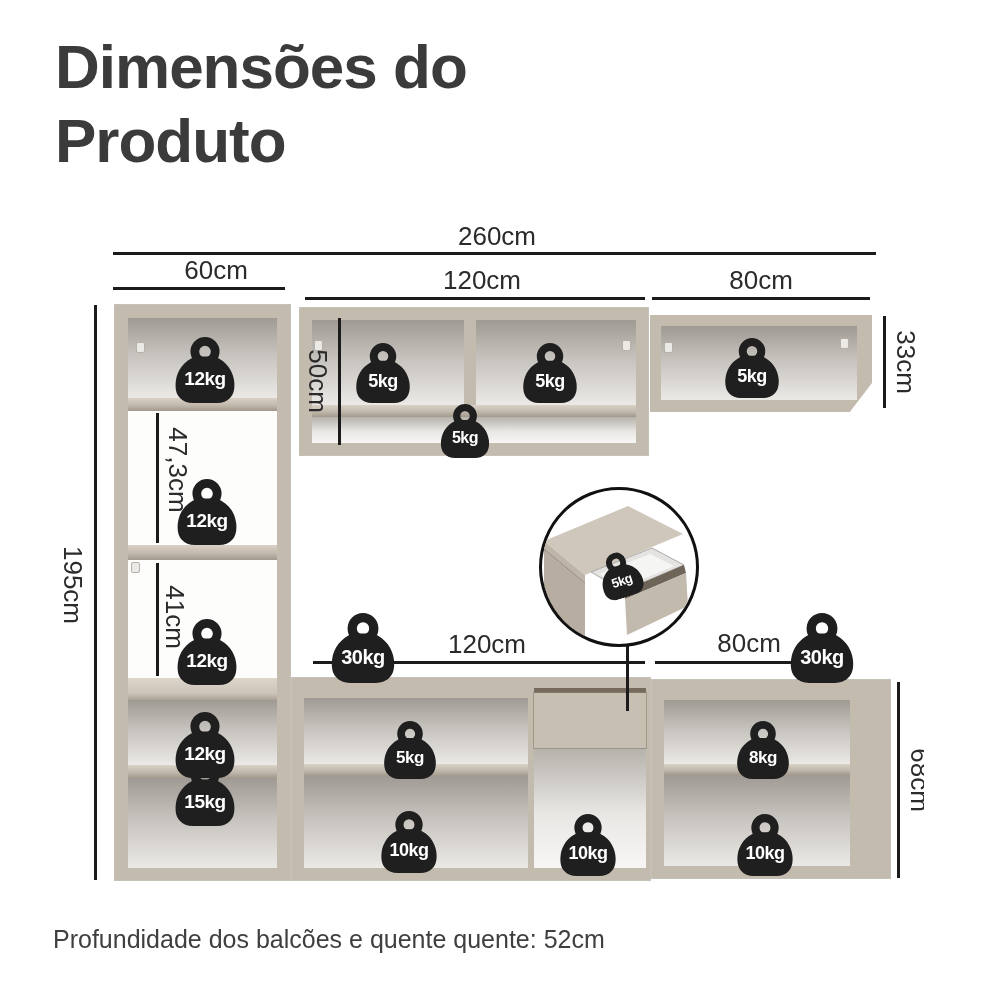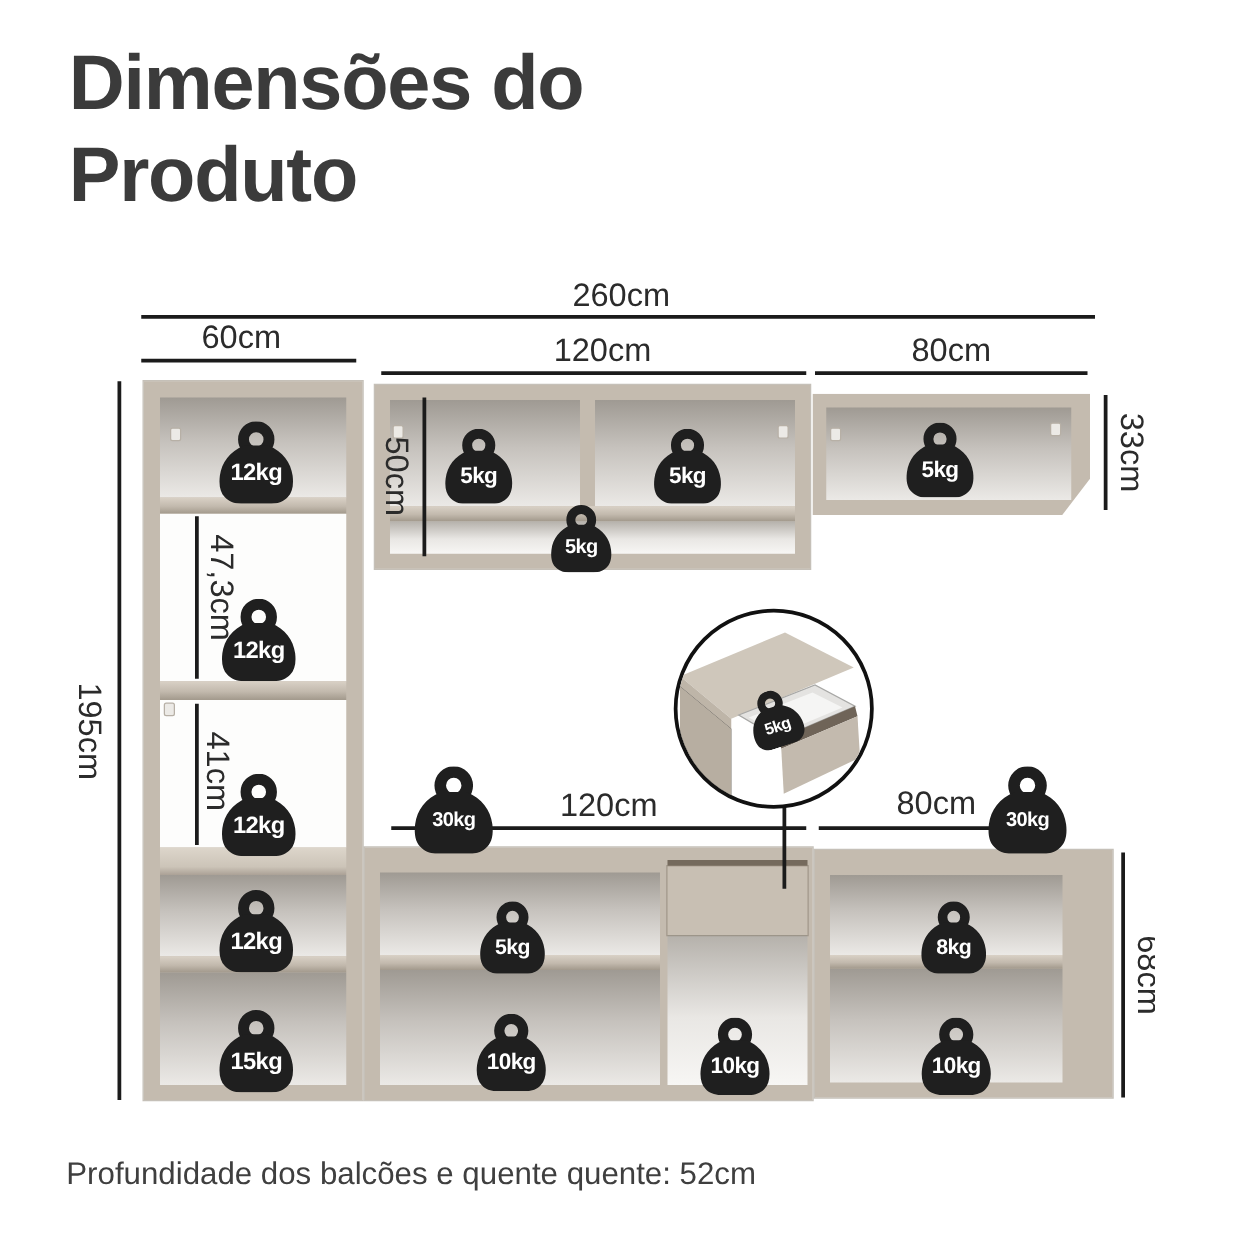--- a/index.html
+++ b/index.html
@@ -24,21 +24,21 @@
   .counter2{position:absolute;background:linear-gradient(180deg,#ddd6cb,#ccc4b8 70%,#aba196);}
   .drawer-front{position:absolute;background:#c8bfb3;outline:1px solid rgba(140,130,115,.6);}
   .drawer-gap{position:absolute;background:#756a5d;}
   .hinge{position:absolute;width:9px;height:11px;background:#eceae6;border:1px solid #b7b0a6;border-radius:2px;box-sizing:border-box;}
 
   
   .weight{position:absolute;color:#1f1f1f;}
   .weight svg{width:100%;height:100%;display:block;}
   .weight .wl{position:absolute;left:0;right:0;top:63%;transform:translateY(-50%);
               text-align:center;color:#ffffff;font-weight:700;letter-spacing:-0.5px;}
-  .w68{width:68px;height:70px}.w68 .wl{font-size:16px}
+  .w68{width:68px;height:70px}.w68 .wl{font-size:20px}
   .w64{width:64px;height:66px}.w64 .wl{font-size:19px}
   .w60{width:60px;height:62px}.w60 .wl{font-size:18px}
   .w58{width:58px;height:60px}.w58 .wl{font-size:18px}
   .w56{width:56px;height:58px}.w56 .wl{font-size:17px}
   .w52{width:52px;height:54px}.w52 .wl{font-size:16px}
   .w44{width:44px;height:46px}.w44 .wl{font-size:13px}
 
   
   .zoom-circle{position:absolute;left:539px;top:487px;width:160px;height:160px;border:3px solid #111;
                border-radius:50%;background:#fff;overflow:hidden;box-sizing:border-box;}
@@ -98,21 +98,21 @@
   <div class="wood" style="left:652px;top:680px;width:238px;height:198px"></div>
   <div class="counter" style="left:652px;top:680px;width:238px;height:20px"></div>
   <div class="int-gray" style="left:664px;top:700px;width:186px;height:64px"></div>
   <div class="shelf-face" style="left:664px;top:764px;width:186px;height:11px"></div>
   <div class="int-gray" style="left:664px;top:775px;width:186px;height:91px"></div>
 
   <div class="hline" style="left:113px;top:252px;width:763px"></div>
   <div class="hlabel" style="left:497px;top:236px">260cm</div>
 
   <div class="hline" style="left:113px;top:287px;width:172px"></div>
-  <div class="hlabel" style="left:193px;top:270px">60cm</div>
+  <div class="hlabel" style="left:216px;top:270px">60cm</div>
 
   <div class="hline" style="left:305px;top:297px;width:340px"></div>
   <div class="hlabel" style="left:482px;top:280px">120cm</div>
 
   <div class="hline" style="left:652px;top:297px;width:218px"></div>
   <div class="hlabel" style="left:761px;top:280px">80cm</div>
 
   <div class="vline" style="left:94px;top:305px;height:575px"></div>
   <div class="vlabel" style="left:72px;top:585px">195cm</div>
 
@@ -154,21 +154,21 @@
         <use href="#kettle"></use>
       </svg>
     <span class="wl">12kg</span>
   </div>
   <div class="weight w64" style="left:173px;top:712px">
     <svg viewBox="0 0 64 68">
         <use href="#kettle"></use>
       </svg>
     <span class="wl">12kg</span>
   </div>
-  <div class="weight w64" style="left:173px;top:808px">
+  <div class="weight w64" style="left:173px;top:760px">
     <svg viewBox="0 0 64 68">
         <use href="#kettle"></use>
       </svg>
     <span class="wl">15kg</span>
   </div>
 
   <div class="weight w58" style="left:354px;top:343px">
     <svg viewBox="0 0 64 68">
         <use href="#kettle"></use>
       </svg>

